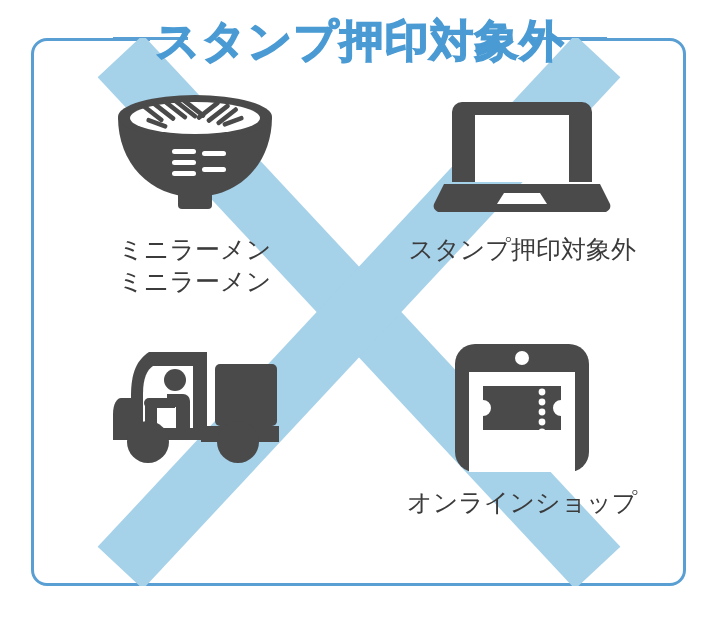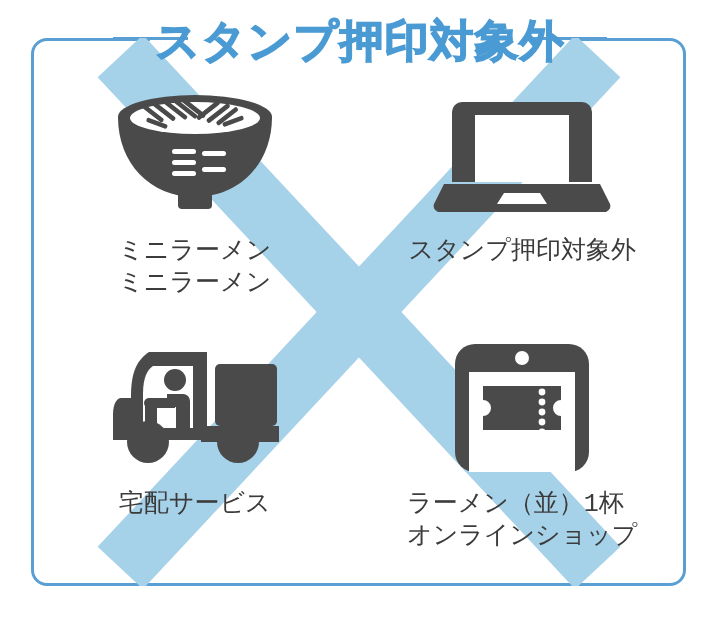--- a/index.html
+++ b/index.html
@@ -222,23 +222,20 @@
             <circle cx="43" cy="100" r="21"></circle>
             <circle cx="133" cy="100" r="21"></circle>
 
             <circle cx="70" cy="38" r="11" fill="#4a4a4a"></circle>
             <path d="M62 52 h16 a7 7 0 0 1 7 7 v28 h-14 v-22 h-9 z" fill="#4a4a4a"></path>
             <path d="M44 56 h26 v10 h-26 a5 5 0 0 1 0 -10 z" fill="#4a4a4a"></path>
             <path d="M40 62 h12 v28 h-12 z" fill="#4a4a4a"></path>
           </g>
         </svg>
       </div>
-      <div class="caption">
-        <span class="line">宅配サービス</span>
-      </div>
     </div>
 
     <div class="cell r2">
       <div class="icon-wrap">
         <svg width="150" height="132" viewBox="0 0 150 132" aria-hidden="true">
 
           <rect x="8" y="4" width="134" height="128" rx="20" fill="#4a4a4a"></rect>
 
           <rect x="22" y="32" width="106" height="100" fill="#ffffff"></rect>
 
@@ -248,19 +245,18 @@
           <g fill="#ffffff">
             <circle cx="95" cy="52" r="3.4"></circle>
             <circle cx="95" cy="62" r="3.4"></circle>
             <circle cx="95" cy="72" r="3.4"></circle>
             <circle cx="95" cy="82" r="3.4"></circle>
             <circle cx="95" cy="92" r="3.4"></circle>
           </g>
         </svg>
       </div>
       <div class="caption">
-        <span class="line">ラーメン（並）1杯</span>
         <span class="line">オンラインショップ</span>
       </div>
     </div>
 
   </div>
 </div>
 
 </body></html>

